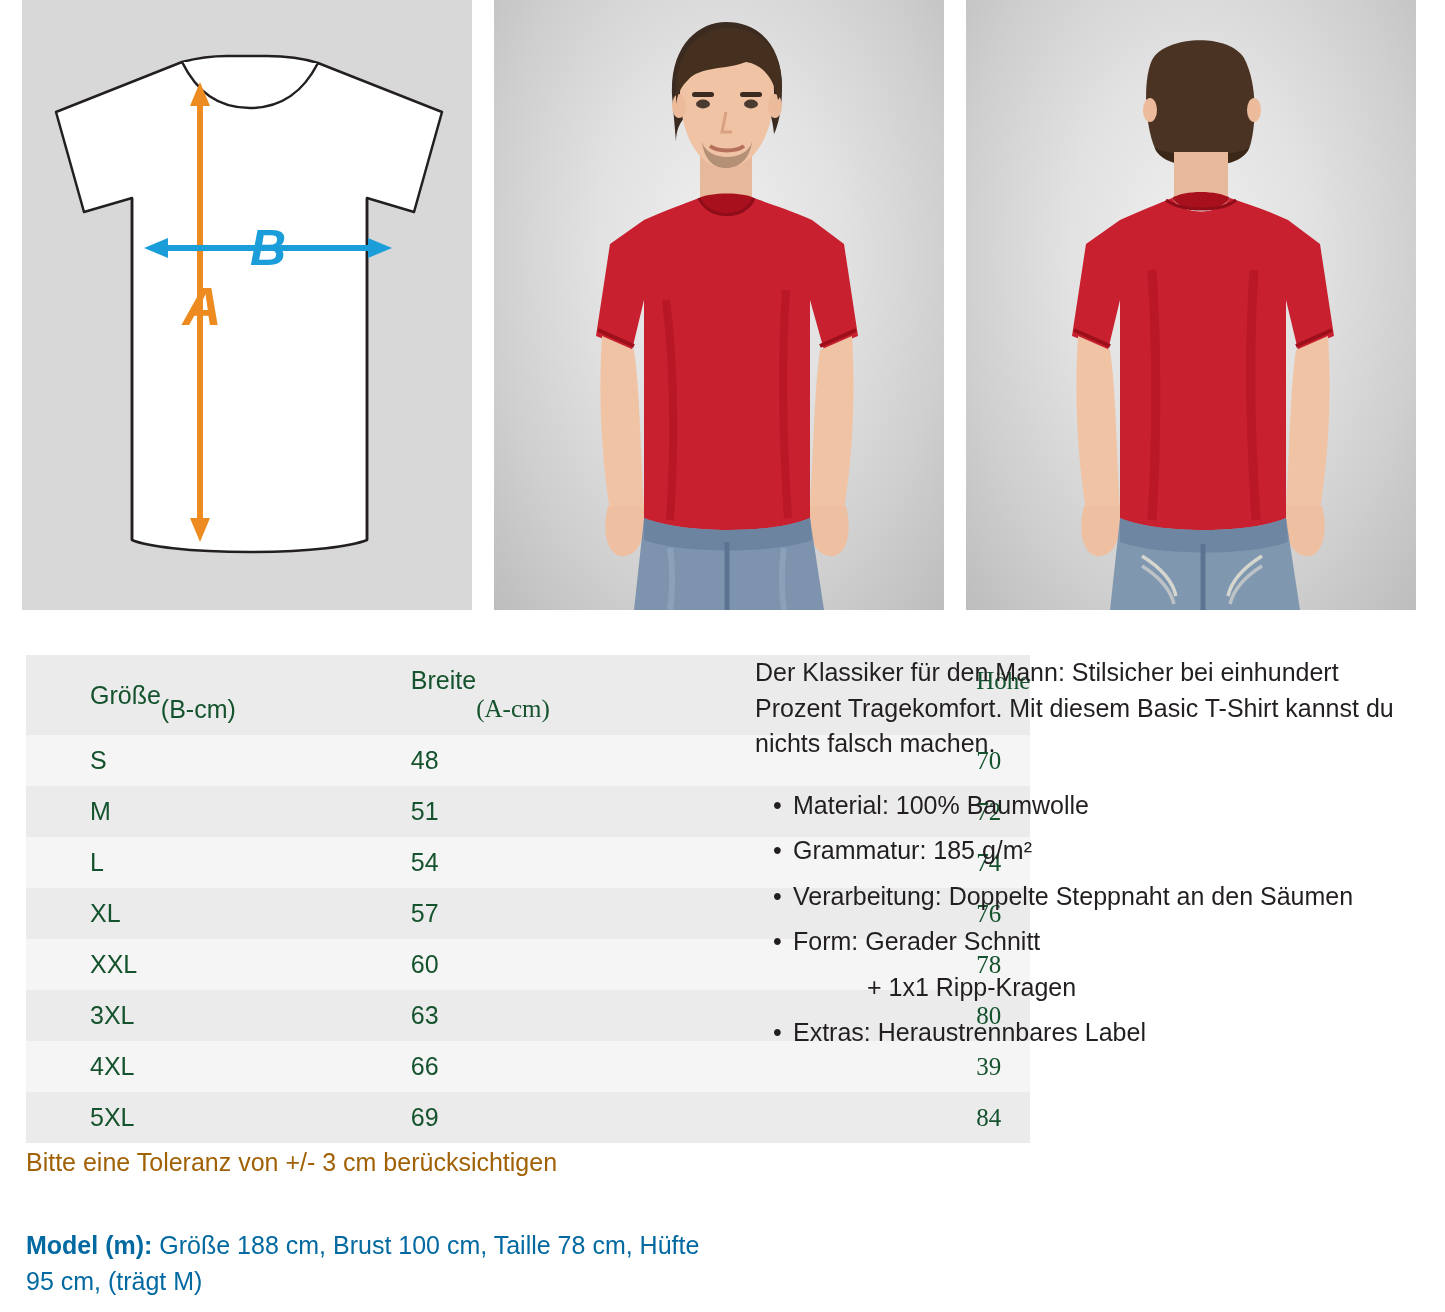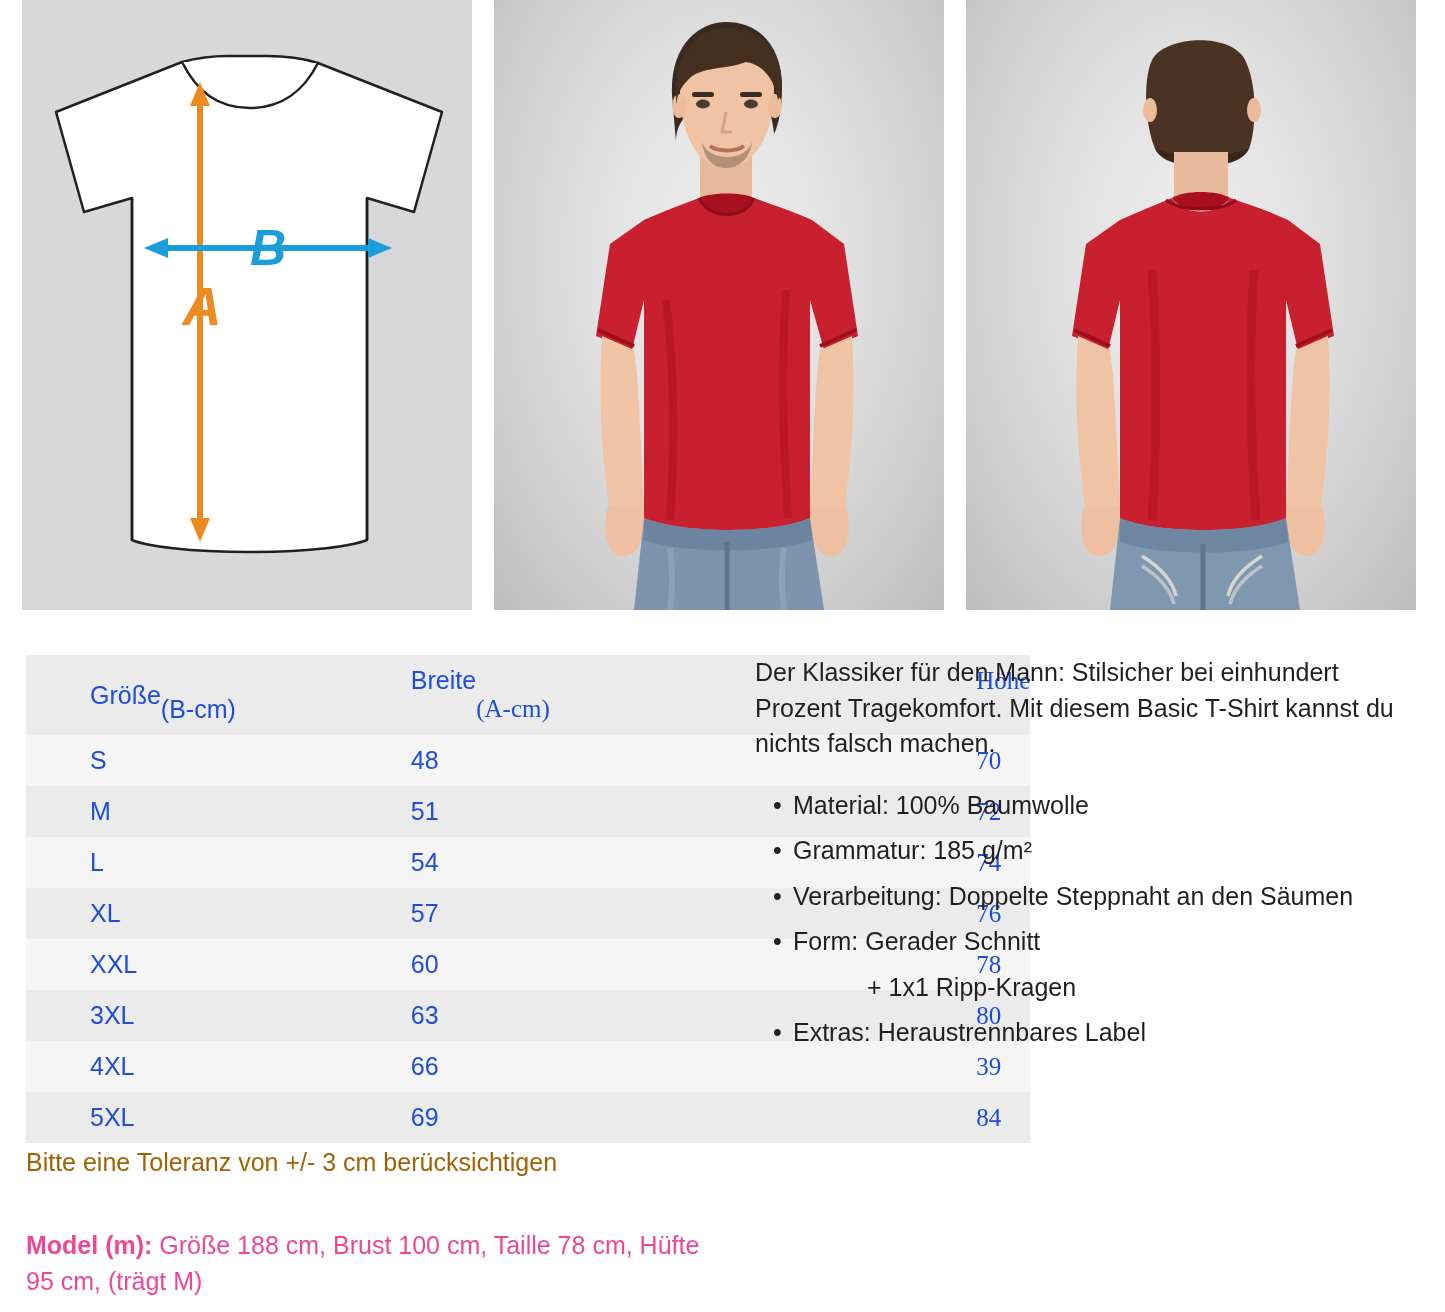--- a/index.html
+++ b/index.html
@@ -49,21 +49,21 @@
   .model-svg { position: absolute; left: 0; top: 0; }
 
   
   .size-table {
     position: absolute;
     left: 26px;
     top: 655px;
     width: 692px;
     border-collapse: collapse;
     font-size: 25px;
-    color: #1d4ed8;
+    color: #14532d;
   }
   .size-table td, .size-table th {
     text-align: left;
     font-weight: normal;
     padding: 11px 0 11px 66px;
     height: 51px;
   }
   .size-table th:first-child, .size-table td:first-child { padding-left: 64px; width: 210px; }
   .size-table th:nth-child(2), .size-table td:nth-child(2) { padding-left: 0; width: 252px; text-indent: 250px; }
   .size-table th:nth-child(3), .size-table td:nth-child(3) { padding-left: 0; text-indent: 500px; font-family: Liberation Serif, serif; }
@@ -77,21 +77,21 @@
     top: 1148px;
     font-size: 25px;
     color: #a16207;
   }
   .model-line {
     position: absolute;
     left: 26px;
     top: 1228px;
     width: 700px;
     font-size: 25px;
-    color: #ec4899;
+    color: #0369a1;
     line-height: 1.42;
   }
   .model-line b { font-weight: bold; }
 
   
   .desc {
     position: absolute;
     left: 755px;
     top: 655px;
     width: 670px;

